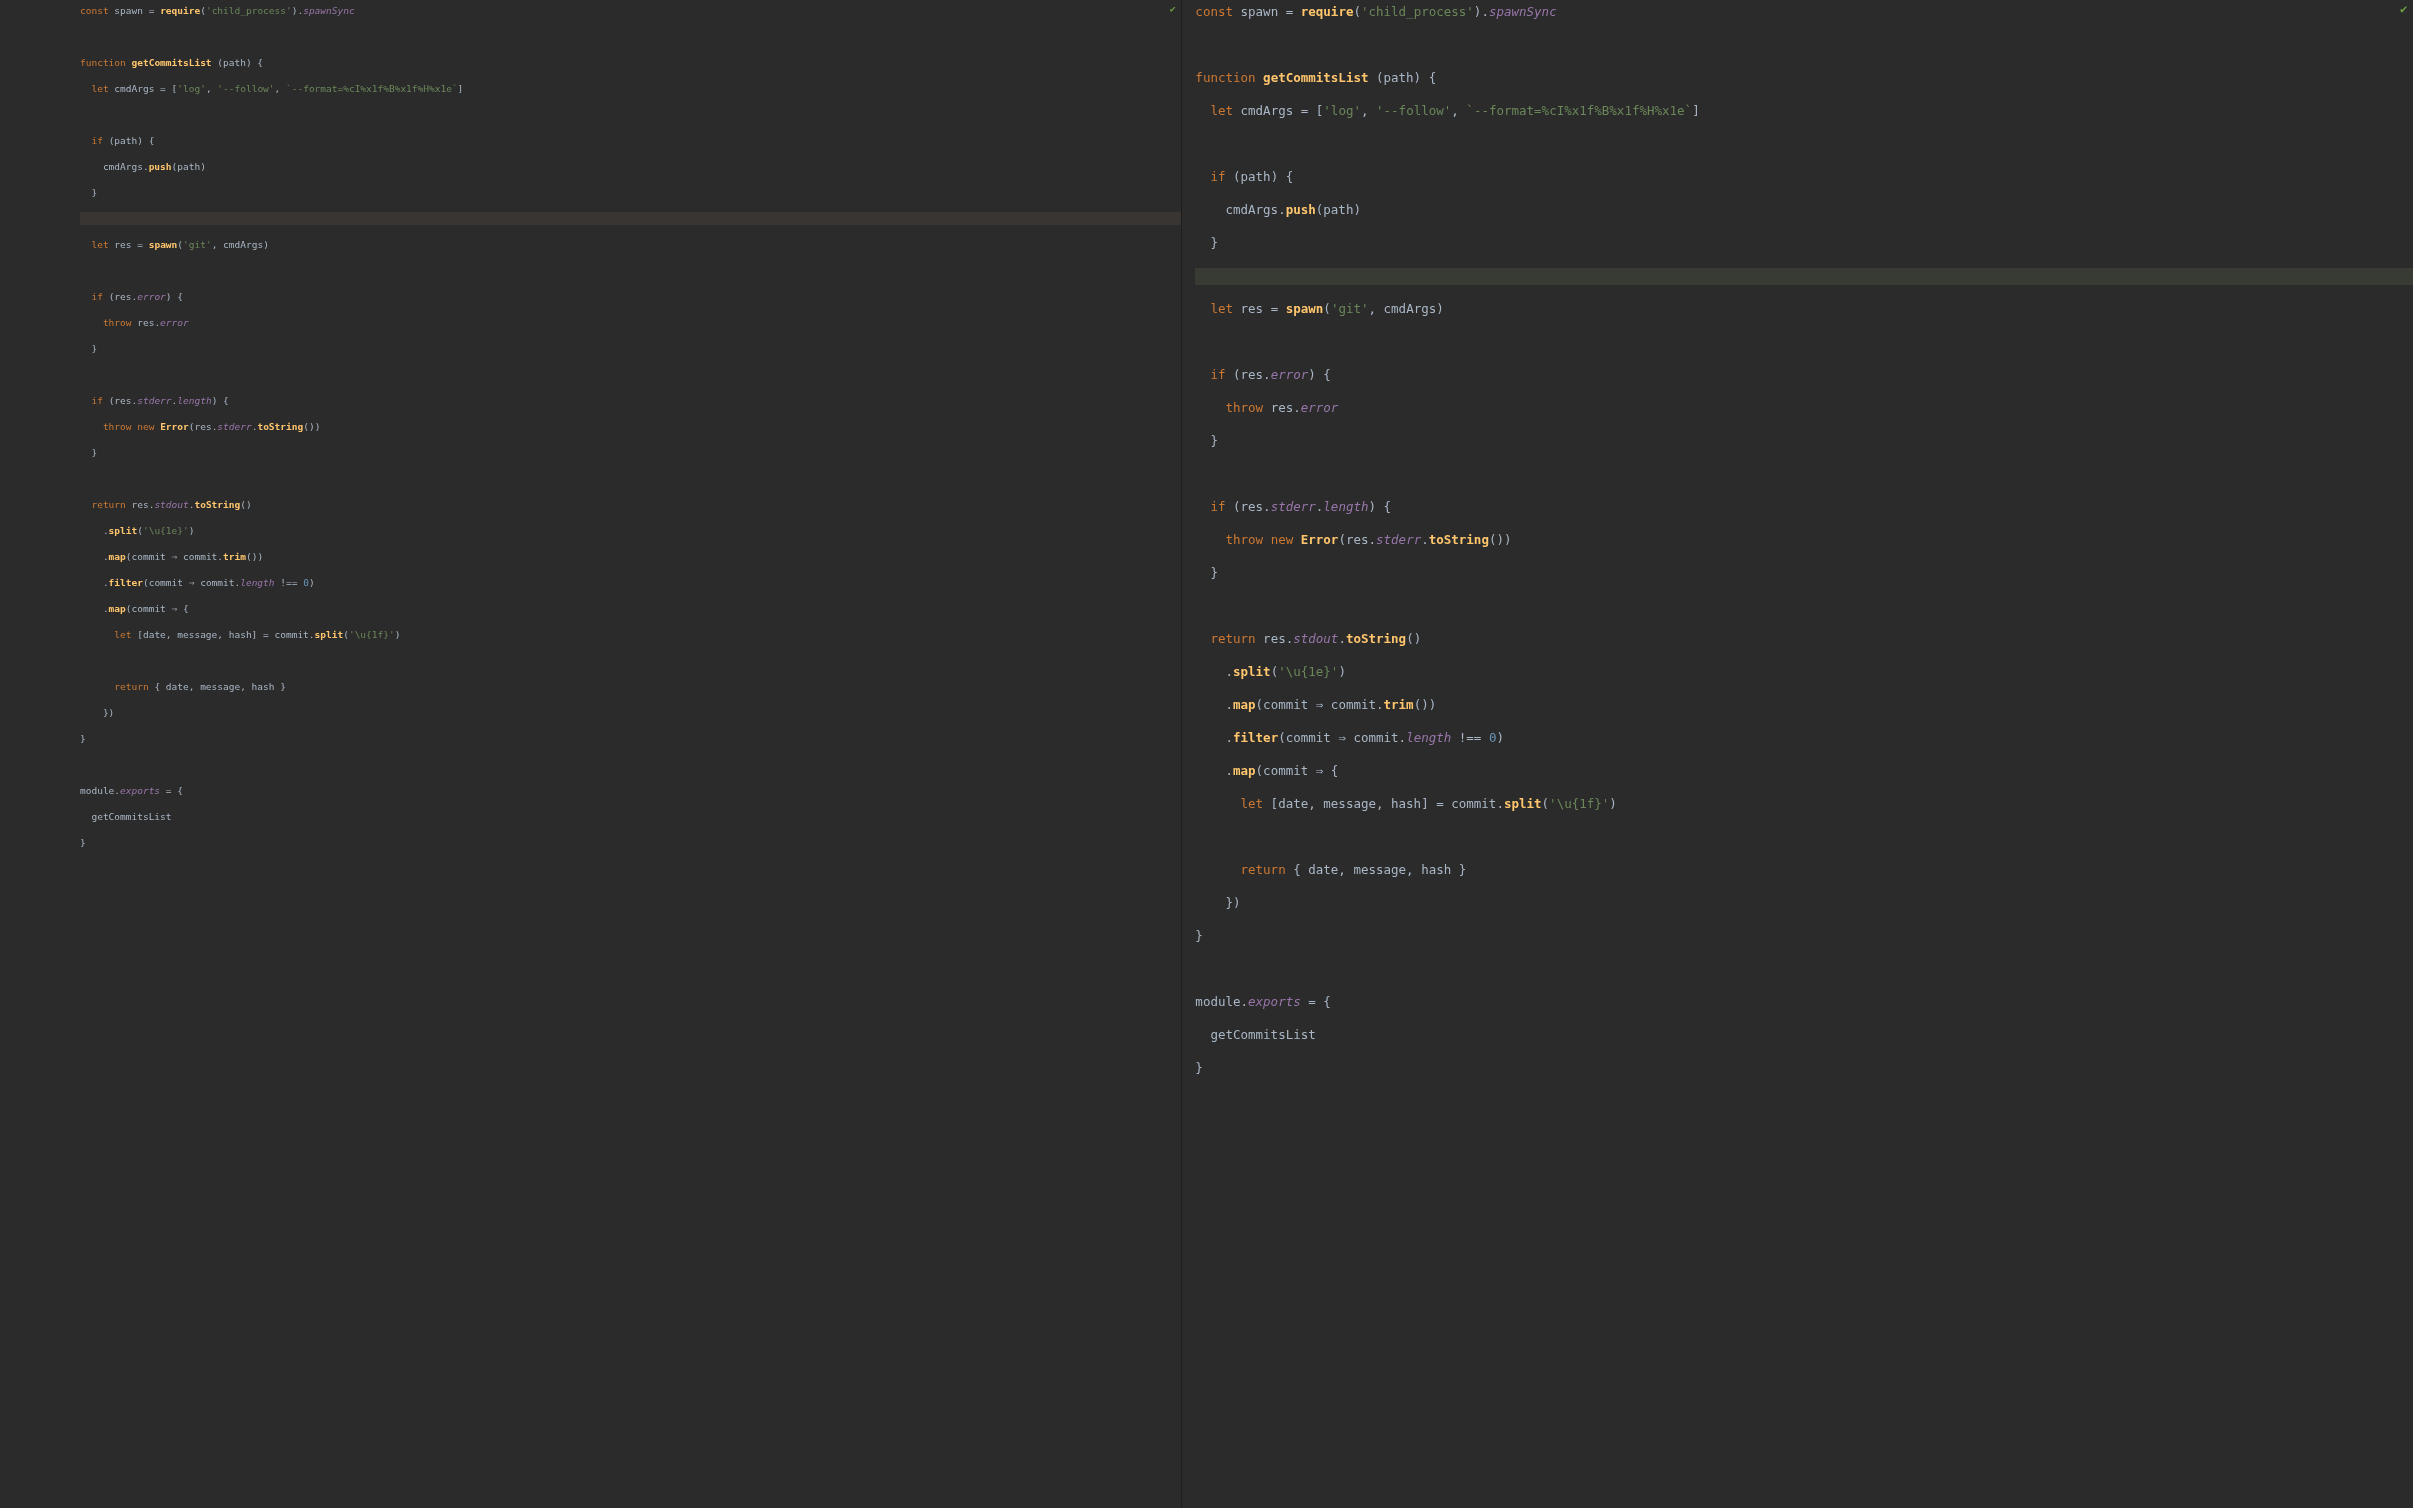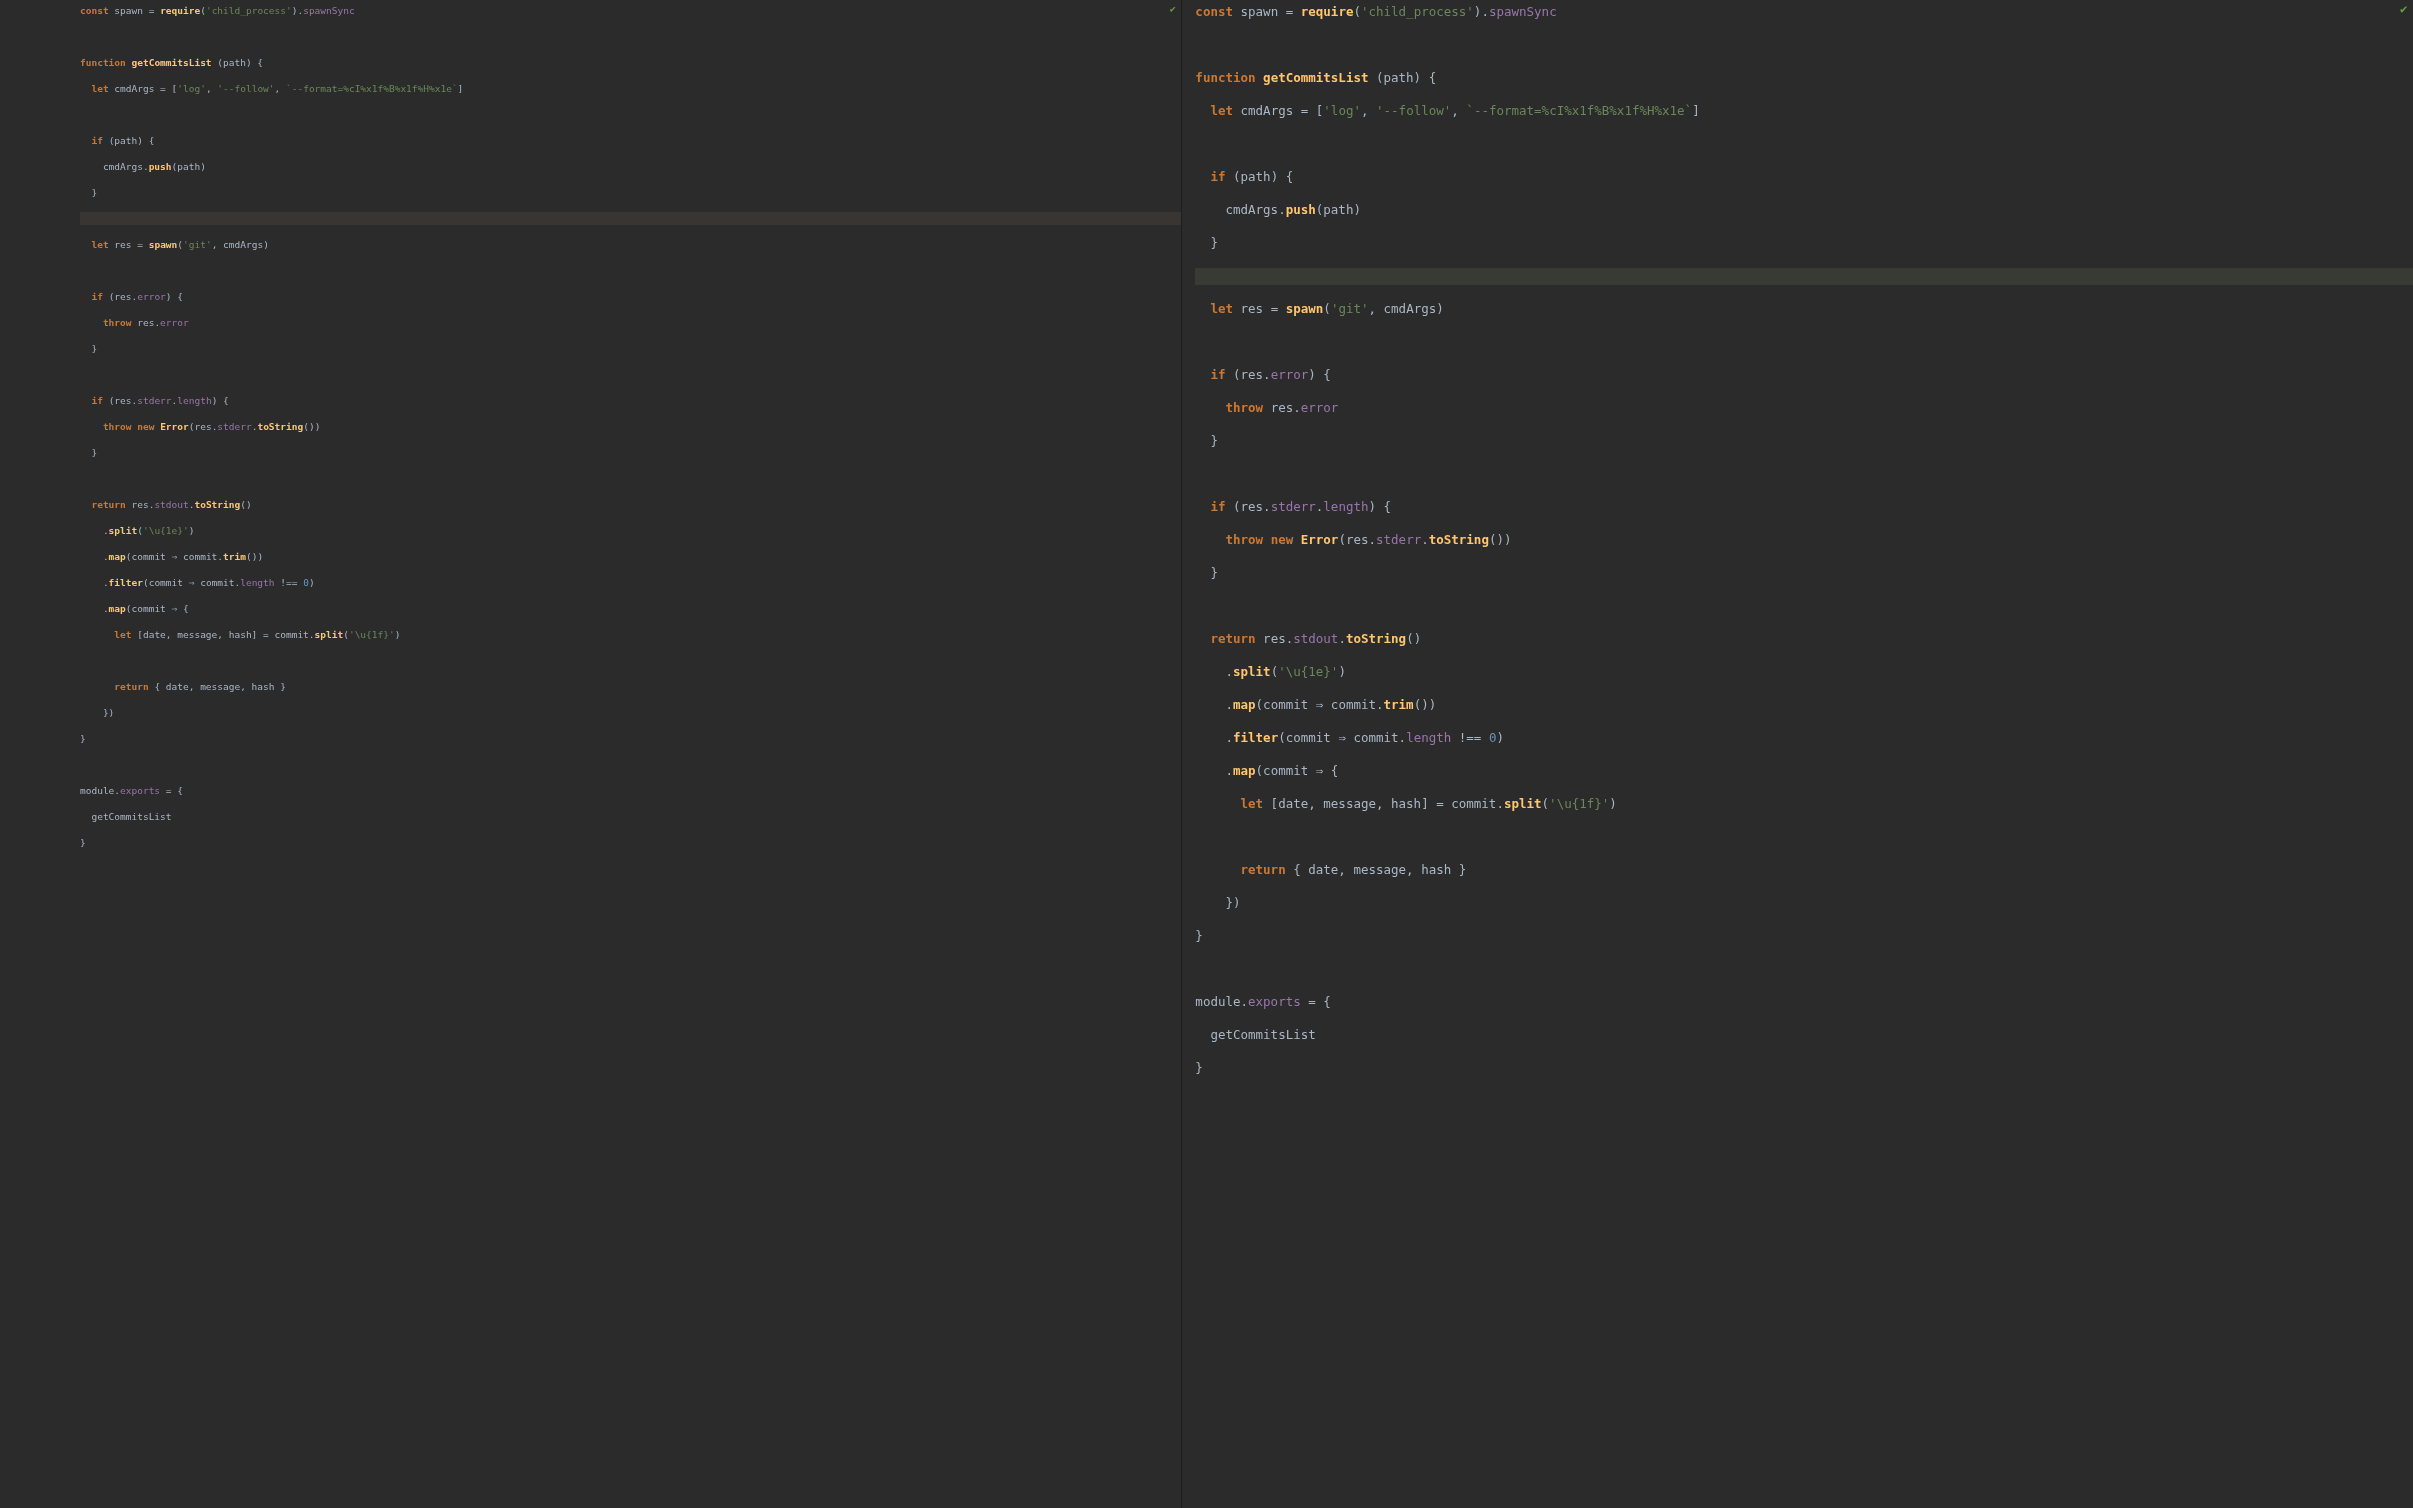--- a/index.html
+++ b/index.html
@@ -40,24 +40,24 @@
     color: #a9b7c6;
   }
   .pane-left .code { font-size: 9.5px; line-height: 13px; margin-left: 80px; }
   .pane-right .code { font-size: 12.5px; line-height: 16.5px; margin-left: 13px; }
 
   .line { display: block; }
   .line.hl-add { background: rgba(80,90,70,0.35); }
   .line.hl-del { background: rgba(90,75,65,0.30); }
 
   
-  .kw   { color: #cc7832; font-weight: 700; }
+  .kw   { color: #cc7832; font-weight: 400; }
   .str  { color: #6a8759; }
   .fn   { color: #ffc66d; font-weight: bold; }
-  .prop { color: #9876aa; }
+  .prop { color: #9876aa; font-style: italic; }
   .num  { color: #6897bb; }
   .pl   { color: #a9b7c6; }
   .op   { color: #a9b7c6; }
 
   .check {
     position: absolute;
     top: 2.9px;
     right: 5.7px;
     color: #6a9e3e;
     font-size: 10px;

